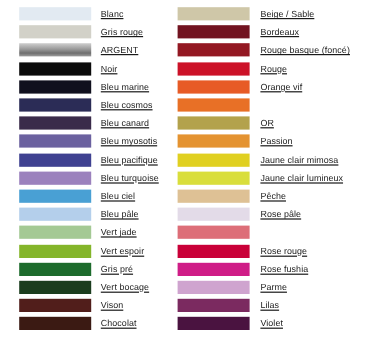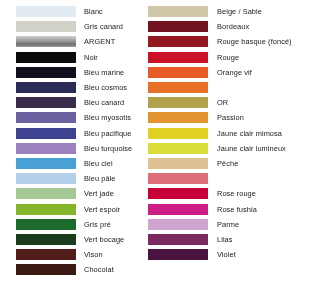--- a/index.html
+++ b/index.html
@@ -49,37 +49,38 @@
     flex: 0 0 60px;
     box-sizing: border-box;
   }
   .swatch-label {
     font-size: 7.4px;
     line-height: 9px;
     color: #1a1a1a;
     padding-left: 8px;
     white-space: nowrap;
     letter-spacing: 0.01em;
+    text-decoration: underline;
   }
   .column-right .swatch-label {
     padding-left: 9px;
   }
 </style>
 </head>
 <body>
 
 <div id="color-chart">
   <div class="column column-left">
       <div class="swatch-row">
         <div class="swatch" title="Blanc" style="background: rgb(226, 234, 242);"></div>
         <div class="swatch-label">Blanc</div>
       </div>
       <div class="swatch-row">
         <div class="swatch" title="Gris clair" style="background: rgb(210, 209, 200);"></div>
-        <div class="swatch-label">Gris canard</div>
+        <div class="swatch-label">Gris rouge</div>
       </div>
       <div class="swatch-row">
         <div class="swatch" title="ARGENT" style="background: linear-gradient(rgb(207, 207, 207) 0%, rgb(154, 154, 154) 45%, rgb(110, 110, 110) 75%, rgb(157, 157, 157) 100%);"></div>
         <div class="swatch-label">ARGENT</div>
       </div>
       <div class="swatch-row">
         <div class="swatch" title="Noir" style="background: rgb(11, 11, 11);"></div>
         <div class="swatch-label">Noir</div>
       </div>
       <div class="swatch-row">
@@ -175,20 +176,24 @@
         <div class="swatch" title="Jaune clair mimosa" style="background: rgb(224, 208, 33);"></div>
         <div class="swatch-label">Jaune clair mimosa</div>
       </div>
       <div class="swatch-row">
         <div class="swatch" title="Jaune clair lumineux" style="background: rgb(217, 222, 60);"></div>
         <div class="swatch-label">Jaune clair lumineux</div>
       </div>
       <div class="swatch-row">
         <div class="swatch" title="Pêche" style="background: rgb(222, 193, 149);"></div>
         <div class="swatch-label">Pêche</div>
+      </div>
+      <div class="swatch-row">
+        <div class="swatch" title="Rose pâle" style="background: rgb(227, 219, 232);"></div>
+        <div class="swatch-label">Rose pâle</div>
       </div>
       <div class="swatch-row">
         <div class="swatch" title="Rose dragée" style="background: rgb(221, 110, 120);"></div>
       </div>
       <div class="swatch-row">
         <div class="swatch" title="Rose rouge" style="background: rgb(201, 0, 56);"></div>
         <div class="swatch-label">Rose rouge</div>
       </div>
       <div class="swatch-row">
         <div class="swatch" title="Rose fushia" style="background: rgb(207, 29, 135);"></div>

